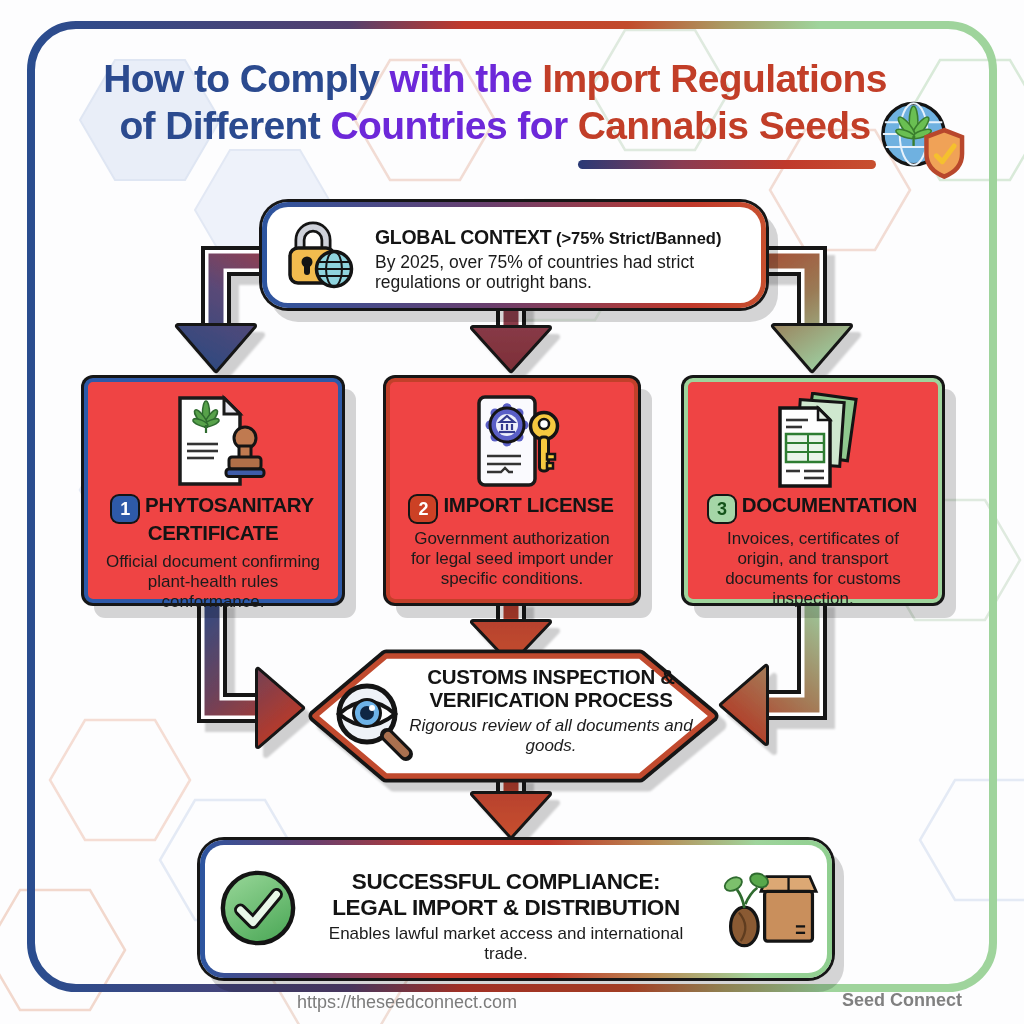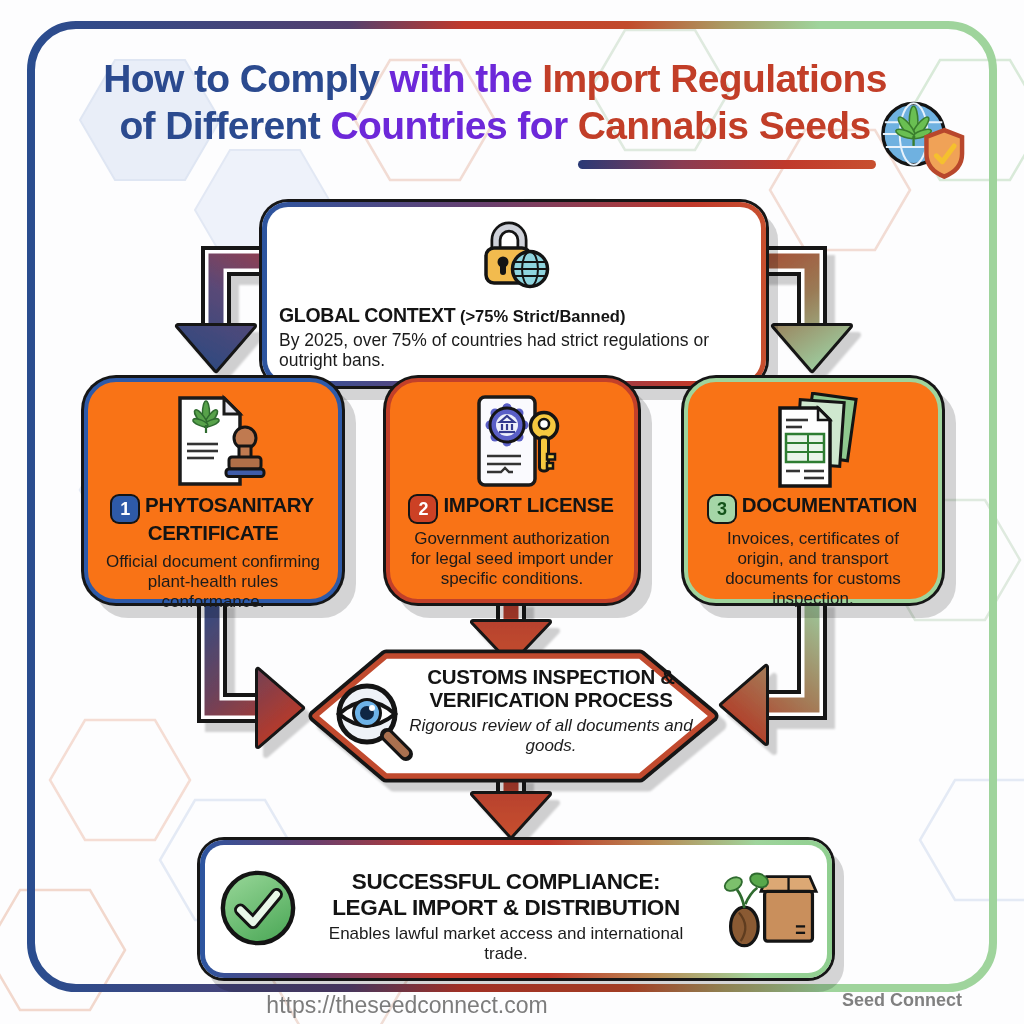--- a/index.html
+++ b/index.html
@@ -27,33 +27,32 @@
   .title-icon{position:absolute;left:874px;top:92px;z-index:2;}
 
   
   .global-wrap{
     position:absolute;left:262px;top:202px;width:494px;z-index:2;
     padding:5px;border-radius:26px;
     background:linear-gradient(90deg,#2c55a0 0%,#6a3f6e 45%,#c0392b 85%,#c8502f 100%);
     box-shadow:0 0 0 3px #161616,10px 12px 0 2px rgba(0,0,0,0.16);
   }
   .global-inner{
-    background:#ffffff;border-radius:21px;display:flex;align-items:center;gap:12px;
+    background:#ffffff;border-radius:21px;display:flex;align-items:flex-end;gap:20px;
     padding:9px 14px 11px 12px;
-    flex-direction:column;
   }
   .global-text{flex:1;}
   .global-heading{font-weight:bold;font-size:19.5px;letter-spacing:-0.3px;white-space:nowrap;}
   .global-note{font-weight:bold;font-size:16.5px;}
   .global-body{font-size:17.5px;line-height:1.15;margin-top:3px;color:#1b1b1b;}
 
   
   .step-box{
-    position:absolute;top:378px;height:225px;z-index:2;background:#f97316;
-    border-radius:32px;border:4px solid;box-sizing:border-box;
+    position:absolute;top:378px;height:225px;z-index:2;background:#ef4444;
+    border-radius:9px;border:4px solid;box-sizing:border-box;
     box-shadow:0 0 0 3px #161616,12px 13px 0 2px rgba(0,0,0,0.16);
     text-align:center;padding-top:8px;
   }
   .step-blue{left:84px;width:258px;border-color:#2e5aa8;}
   .step-red{left:386px;width:252px;border-color:#c2402a;}
   .step-green{left:684px;width:258px;border-color:#9fd49c;}
   .step-icon{height:104px;display:flex;align-items:center;justify-content:center;}
   .step-title{font-weight:bold;font-size:20.5px;line-height:1.12;letter-spacing:-0.3px;padding:0 10px;}
   .badge{
     display:inline-block;vertical-align:-3px;width:26px;height:26px;border-radius:7px;margin-right:7px;
@@ -81,21 +80,21 @@
   .success-inner{
     background:#ffffff;border-radius:19px;display:flex;align-items:center;gap:8px;
     padding:7px 8px 9px 12px;
   }
   .success-text{flex:1;text-align:center;}
   .success-title{font-weight:bold;font-size:22.5px;line-height:1.15;letter-spacing:-0.4px;margin-top:17px;}
   .success-desc{font-size:17px;margin-top:3px;color:#1b1b1b;}
 
   
   .footer-url{position:absolute;left:0;top:992px;width:814px;text-align:center;z-index:2;
-    font-size:23px;color:#7c7c7c;}
+    font-size:18px;color:#7c7c7c;}
   .footer-brand{position:absolute;left:700px;top:990px;width:262px;text-align:right;z-index:2;
     font-size:18px;font-weight:bold;color:#808080;}
 </style>
 </head>
 <body>
 
 <div id="canvas">
 
   <svg id="bg-layer" class="layer" viewBox="0 0 1024 1024">
     <defs>

